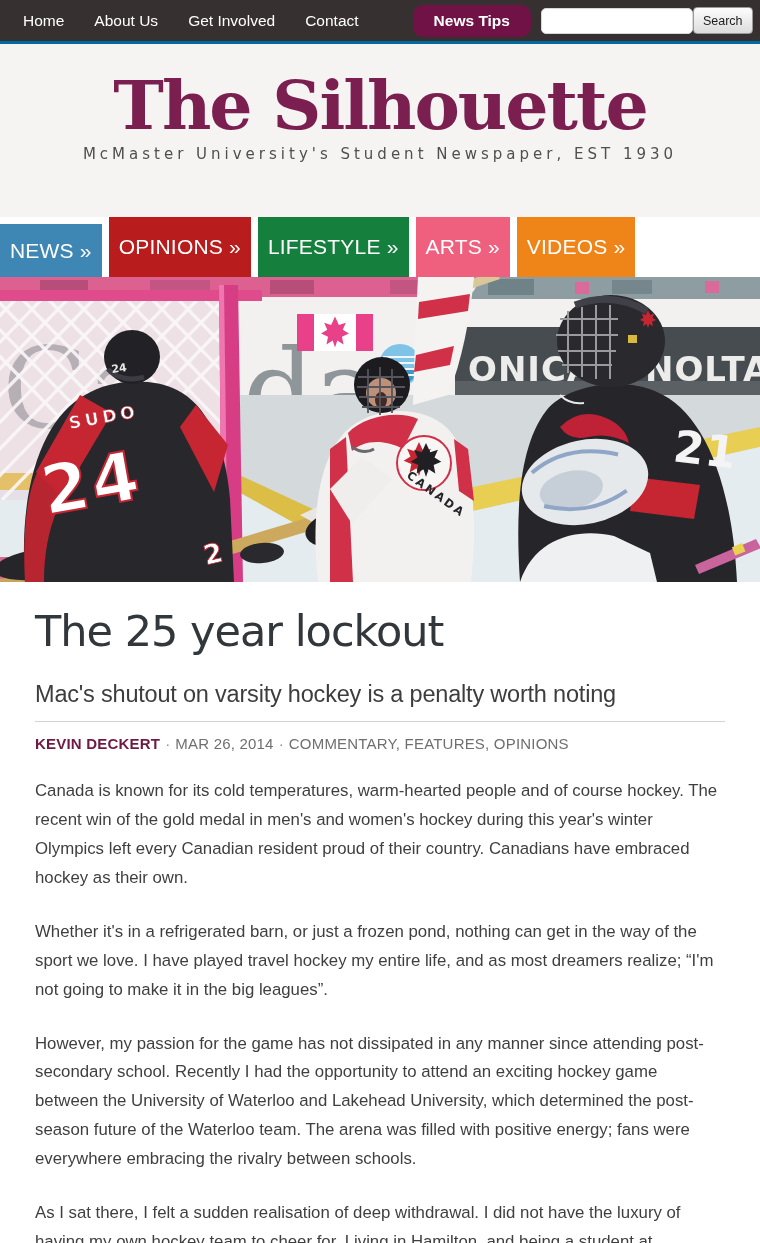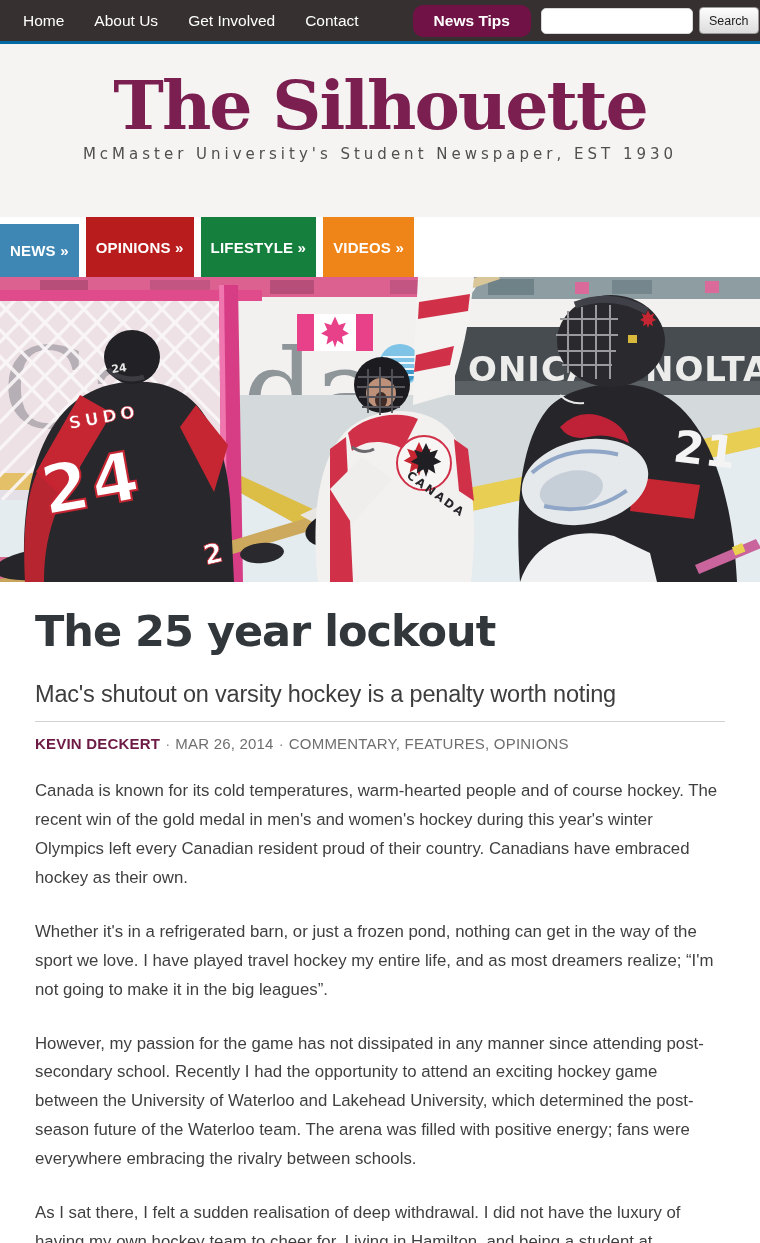--- a/index.html
+++ b/index.html
@@ -25,21 +25,21 @@
     color:#fff; text-decoration:none; font-size:15.5px; font-weight:bold;
     background:#701245; border-radius:10px;
     padding:7px 21px; margin-right:10px; white-space:nowrap;
   }
   .searchwrap { margin-left:auto; display:flex; align-items:center; }
   .searchwrap input {
     width:152px; height:26px; border:1px solid #d8d8d8; border-radius:5px;
     background:#ffffff; padding:0 8px; font-size:13px; outline:none;
   }
   .searchwrap button {
-    margin-left:6px; height:27px; padding:0 9px;
+    height:27px; padding:0 9px;
     font-size:12.5px; color:#1d1d1d;
     background:linear-gradient(#fdfdfd,#dcdcdc);
     border:1px solid #9a9a9a; border-radius:4px; cursor:pointer;
     font-family:"Liberation Sans", sans-serif;
   }
 
   
   .masthead {
     height:173px; background:#f6f4f3; text-align:center;
     padding-top:26px; overflow:hidden;
@@ -56,33 +56,33 @@
   }
 
   
   .catnav {
     height:60px; background:#ffffff;
     display:flex; align-items:flex-end; gap:7px;
   }
   .cat {
     height:60px; display:flex; align-items:center;
     padding:10px 10px; color:#fff; text-decoration:none;
-    font-size:15px; letter-spacing:.2px; white-space:nowrap;font-weight:bold;
+    font-size:21px; letter-spacing:.2px; white-space:nowrap;
   }
   .cat-news { height:53px; }
 
   
   .hero { width:760px; height:305px; overflow:hidden; display:block; }
   .hero svg { display:block; }
 
   
   .article { padding:0 35px 8px 35px; }
   .article h1 {
     margin-top:26px; font-size:43px; line-height:1.1;
-    font-family:"DejaVu Sans", sans-serif; font-weight:bold;
+    font-family:"DejaVu Sans", sans-serif; font-weight:normal;
     letter-spacing:-1px; color:#32373b;
   }
   .article h2 {
     margin-top:26px; font-size:23.5px; font-weight:normal;
     color:#3d3d3d; letter-spacing:-.2px;
   }
   .article hr {
     border:none; border-top:1px solid #d2d2d2;
     margin:13px 0 13px 0;
   }
@@ -114,20 +114,21 @@
 
 <div class="masthead">
   <div class="site-title">The Silhouette</div>
   <div class="tagline">McMaster University's Student Newspaper, EST 1930</div>
 </div>
 
 <nav class="catnav">
   <a href="#" class="cat cat-news" style="background: rgb(62, 135, 180);">NEWS »</a>
   <a href="#" class="cat" style="background: #b91c1c;">OPINIONS »</a>
   <a href="#" class="cat" style="background: #15803d;">LIFESTYLE »</a>
+  <a href="#" class="cat" style="background: rgb(239, 96, 126);">ARTS »</a>
   <a href="#" class="cat" style="background: rgb(239, 132, 24);">VIDEOS »</a>
 </nav>
 
 <figure class="hero">
 <svg width="760" height="305" viewBox="0 0 760 305" xmlns="http://www.w3.org/2000/svg">
 
   <rect x="0" y="0" width="760" height="305" fill="#f2f1ef"></rect>
   <rect x="0" y="18" width="240" height="185" fill="#efeeec"></rect>
 
   <rect x="470" y="0" width="290" height="22" fill="#8e9da2"></rect>

